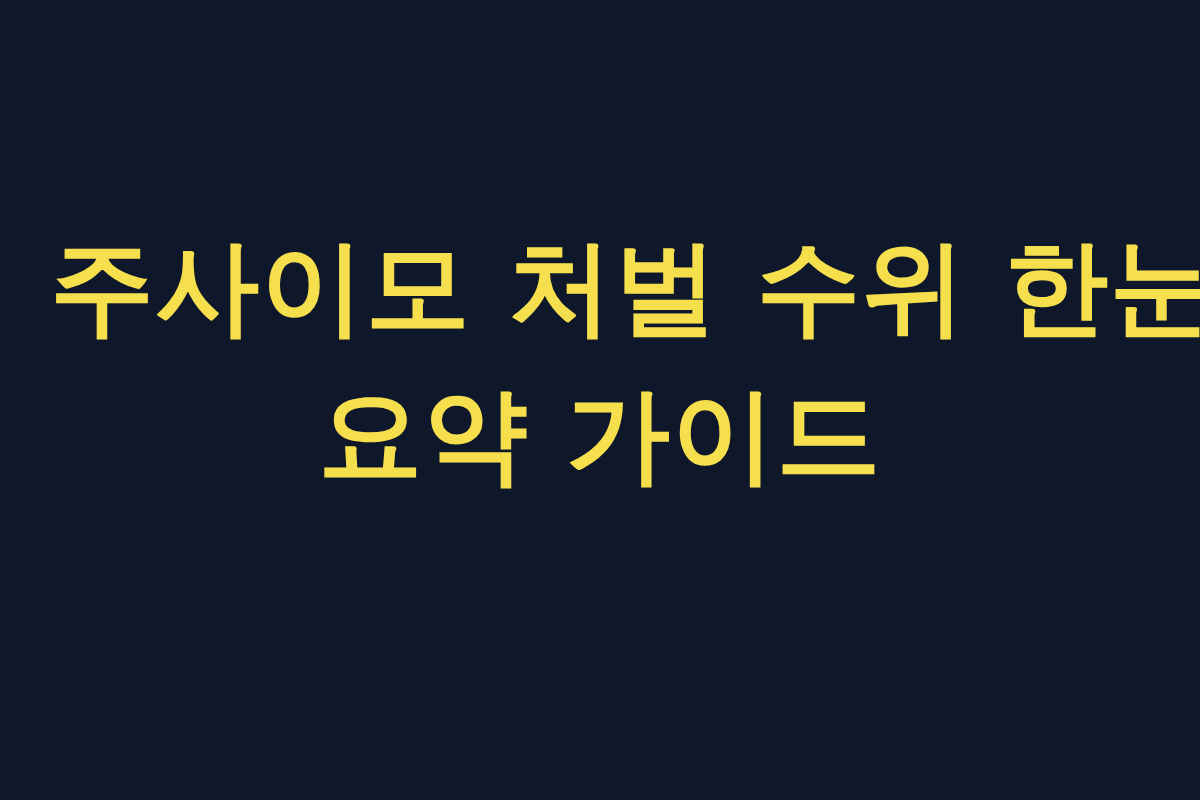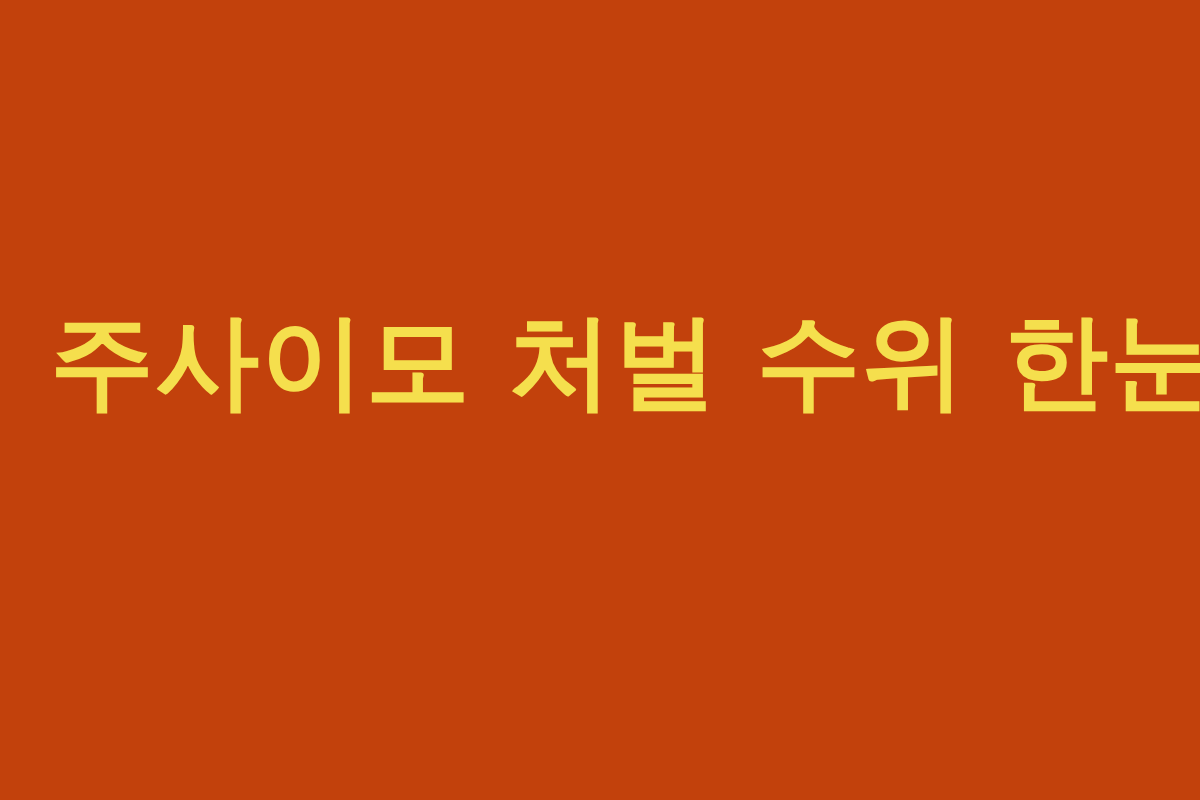--- a/index.html
+++ b/index.html
@@ -46,19 +46,20 @@
     -webkit-font-smoothing: antialiased;
   }
 
   .title-line.line-2 {
     font-size: 104px;
   }
 </style>
 </head>
 <body>
 
-<div class="banner" style="background-color: #c2410c; justify-content: center;">
+<div class="banner" style="background-color: #0f172a; justify-content: center;">
 
   <div class="title-block">
     <span class="title-line line-1" style="color: rgb(245, 223, 77);">주사이모 처벌 수위 한눈</span>
+    <span class="title-line line-2" style="color: rgb(245, 223, 77);">요약 가이드</span>
   </div>
 
 </div>
 
 </body></html>

